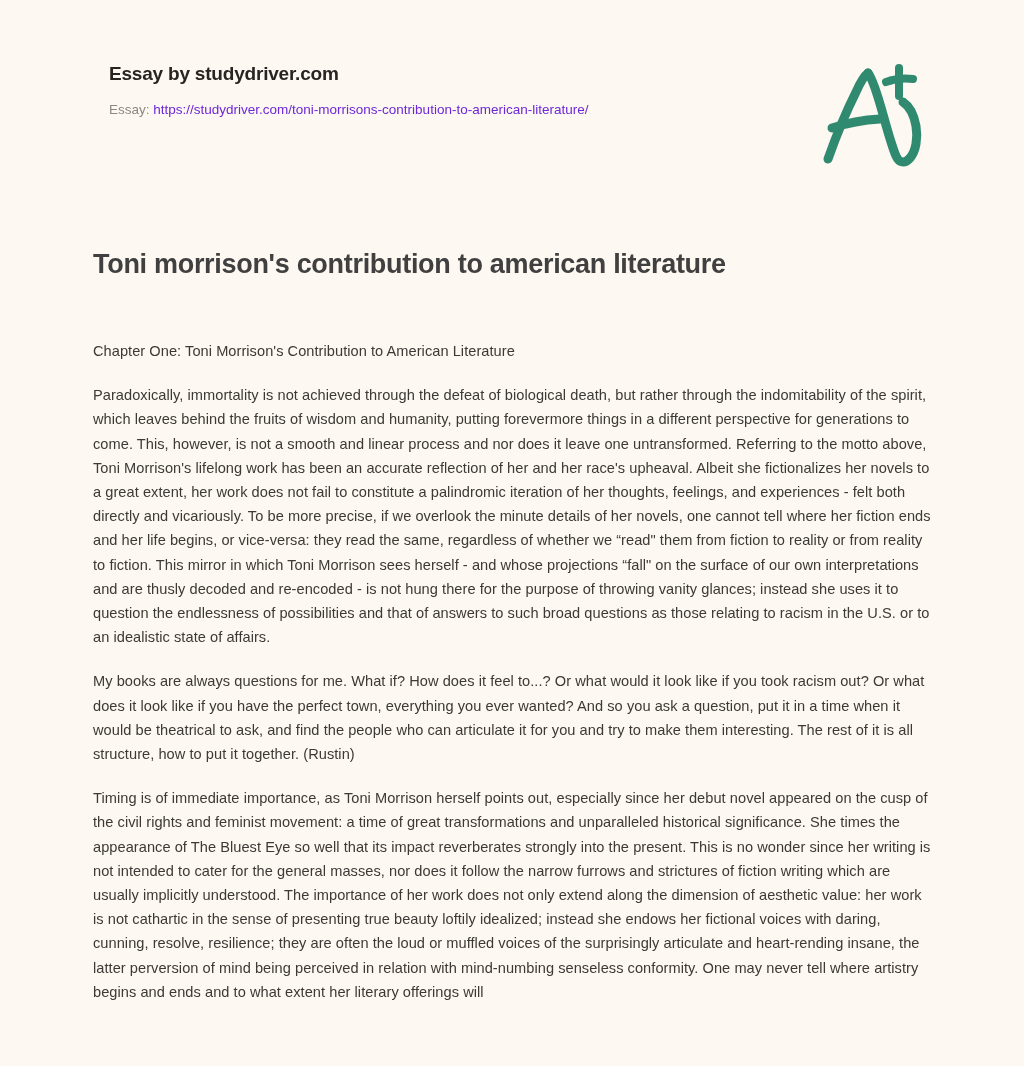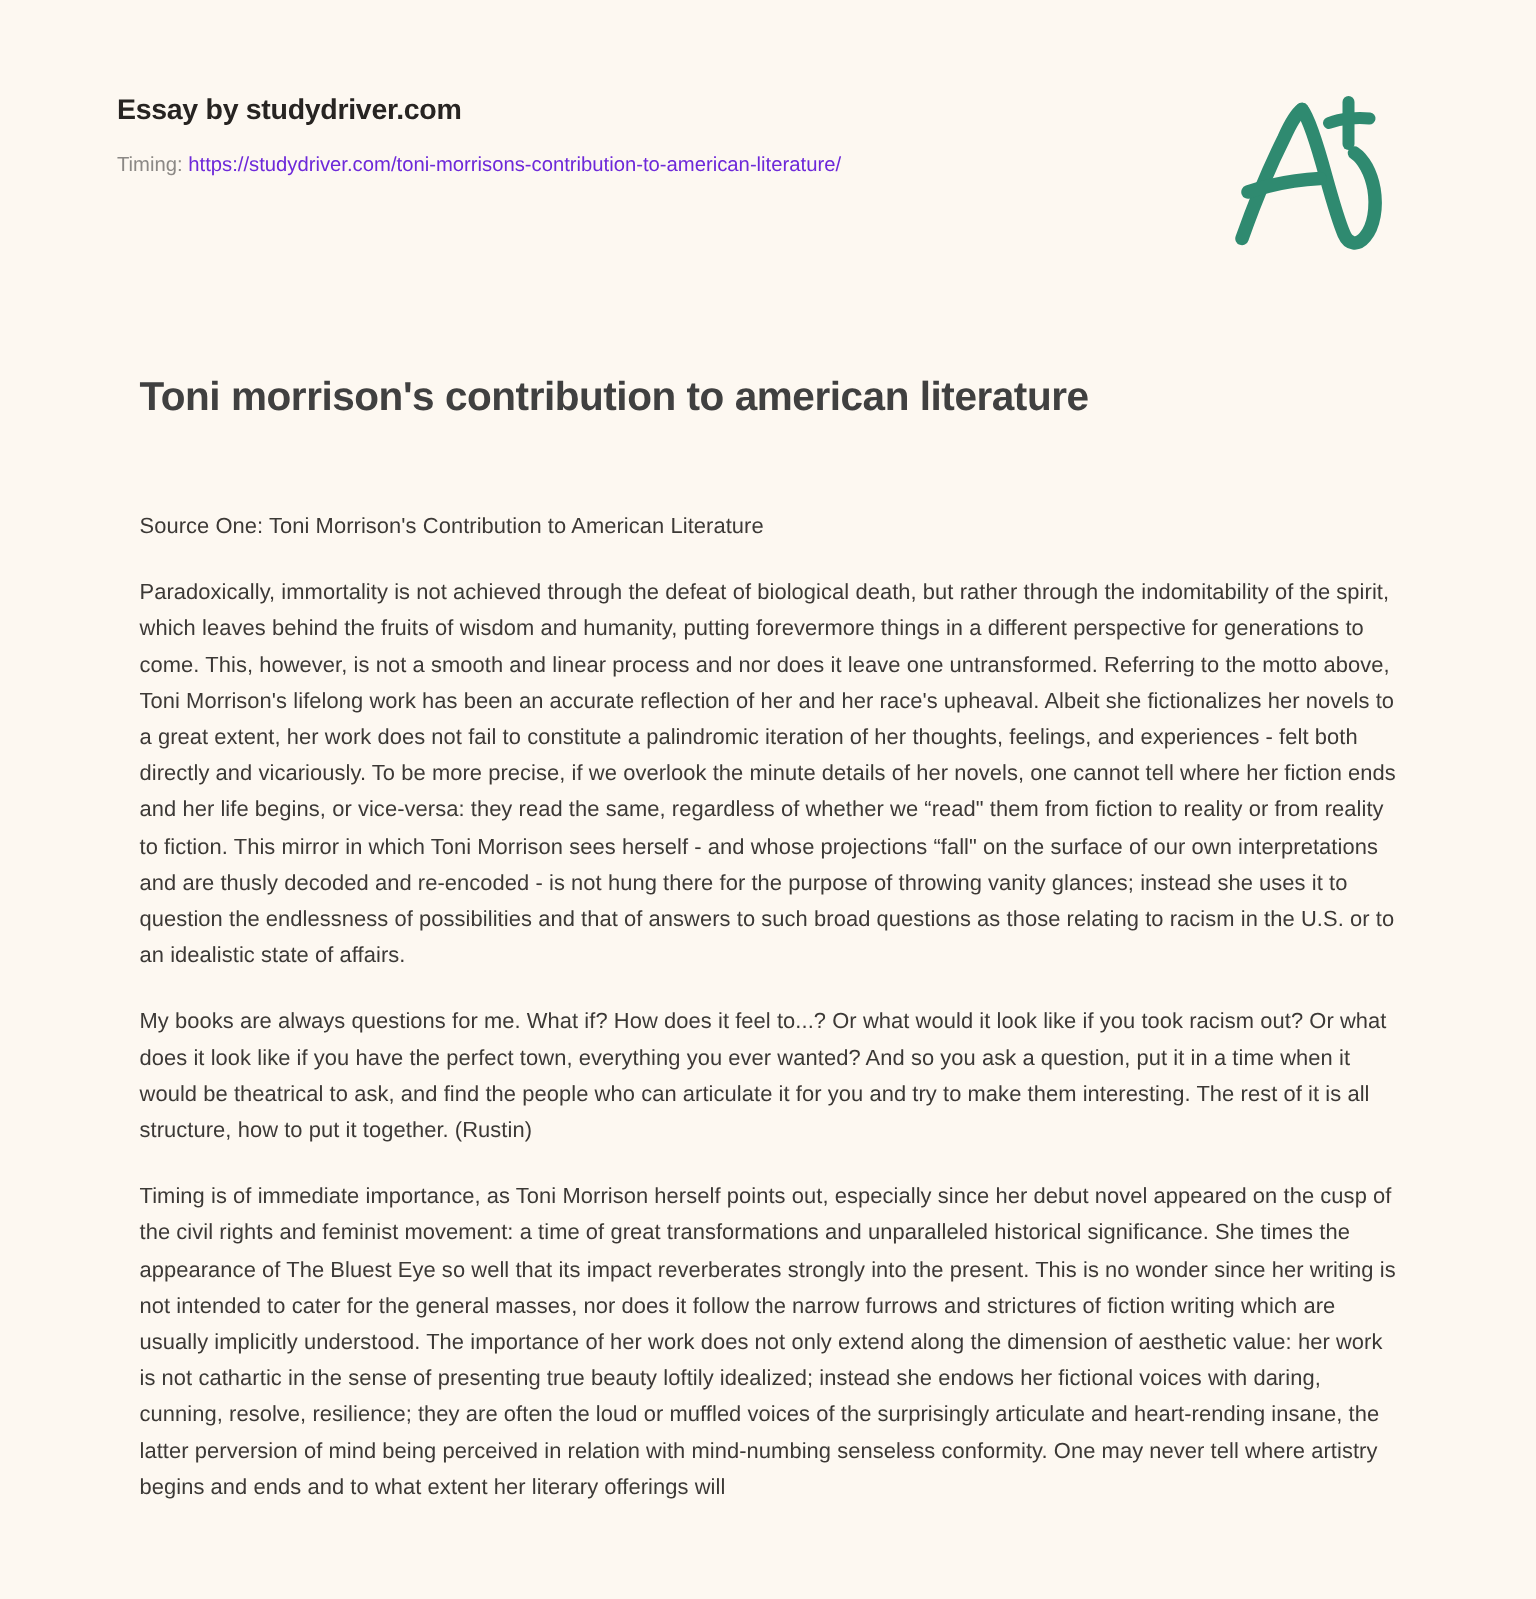--- a/index.html
+++ b/index.html
@@ -28,21 +28,21 @@
   .header {
     position: absolute;
     left: 0;
     top: 0;
     width: 1024px;
     height: 200px;
   }
 
   .header-text {
     position: absolute;
-    left: 78px;
+    left: 109px;
     top: 61px;
     width: 700px;
   }
 
   .essay-by {
     font-size: 19px;
     font-weight: bold;
     letter-spacing: -0.2px;
     color: #272422;
     line-height: 26px;
@@ -120,21 +120,21 @@
 <body>
 
 <div class="page">
 
   <div class="header">
 
     <div class="header-text">
       <div class="essay-by">Essay by studydriver.com</div>
 
       <div class="source-line">
-        <span class="source-label">Timing:</span>
+        <span class="source-label">Essay:</span>
         <span class="source-link">https://studydriver.com/toni-morrisons-contribution-to-american-literature/</span>
       </div>
     </div>
 
     <div class="logo">
       <svg viewBox="0 0 130 112" xmlns="http://www.w3.org/2000/svg">
         <g fill="none" stroke="#2f8a70" stroke-linecap="round" stroke-linejoin="round">
 
           <path d="M22 103 C 28 86, 38 60, 50 36 C 54 27, 58 20, 62 17" stroke-width="9"></path>
 
@@ -150,20 +150,20 @@
         </g>
       </svg>
     </div>
 
   </div>
 
   <div class="article">
     <h1 class="article-title">Toni morrison's contribution to american literature</h1>
 
     <div class="body-copy">
-      <p>Source One: Toni Morrison's Contribution to American Literature</p>
+      <p>Chapter One: Toni Morrison's Contribution to American Literature</p>
       <p>Paradoxically, immortality is not achieved through the defeat of biological death, but rather through the indomitability of the spirit, which leaves behind the fruits of wisdom and humanity, putting forevermore things in a different perspective for generations to come. This, however, is not a smooth and linear process and nor does it leave one untransformed. Referring to the motto above, Toni Morrison's lifelong work has been an accurate reflection of her and her race's upheaval. Albeit she fictionalizes her novels to a great extent, her work does not fail to constitute a palindromic iteration of her thoughts, feelings, and experiences - felt both directly and vicariously. To be more precise, if we overlook the minute details of her novels, one cannot tell where her fiction ends and her life begins, or vice-versa: they read the same, regardless of whether we “read" them from fiction to reality or from reality to fiction. This mirror in which Toni Morrison sees herself - and whose projections “fall" on the surface of our own interpretations and are thusly decoded and re-encoded - is not hung there for the purpose of throwing vanity glances; instead she uses it to question the endlessness of possibilities and that of answers to such broad questions as those relating to racism in the U.S. or to an idealistic state of affairs.</p>
       <p>My books are always questions for me. What if? How does it feel to...? Or what would it look like if you took racism out? Or what does it look like if you have the perfect town, everything you ever wanted? And so you ask a question, put it in a time when it would be theatrical to ask, and find the people who can articulate it for you and try to make them interesting. The rest of it is all structure, how to put it together. (Rustin)</p>
       <p>Timing is of immediate importance, as Toni Morrison herself points out, especially since her debut novel appeared on the cusp of the civil rights and feminist movement: a time of great transformations and unparalleled historical significance. She times the appearance of The Bluest Eye so well that its impact reverberates strongly into the present. This is no wonder since her writing is not intended to cater for the general masses, nor does it follow the narrow furrows and strictures of fiction writing which are usually implicitly understood. The importance of her work does not only extend along the dimension of aesthetic value: her work is not cathartic in the sense of presenting true beauty loftily idealized; instead she endows her fictional voices with daring, cunning, resolve, resilience; they are often the loud or muffled voices of the surprisingly articulate and heart-rending insane, the latter perversion of mind being perceived in relation with mind-numbing senseless conformity. One may never tell where artistry begins and ends and to what extent her literary offerings will</p>
     </div>
   </div>
 
 </div>
 
 </body></html>

